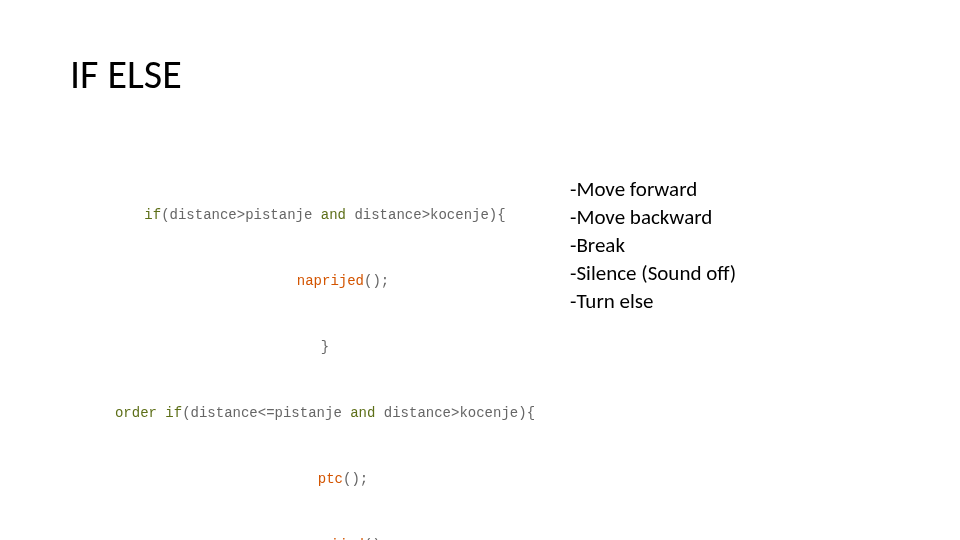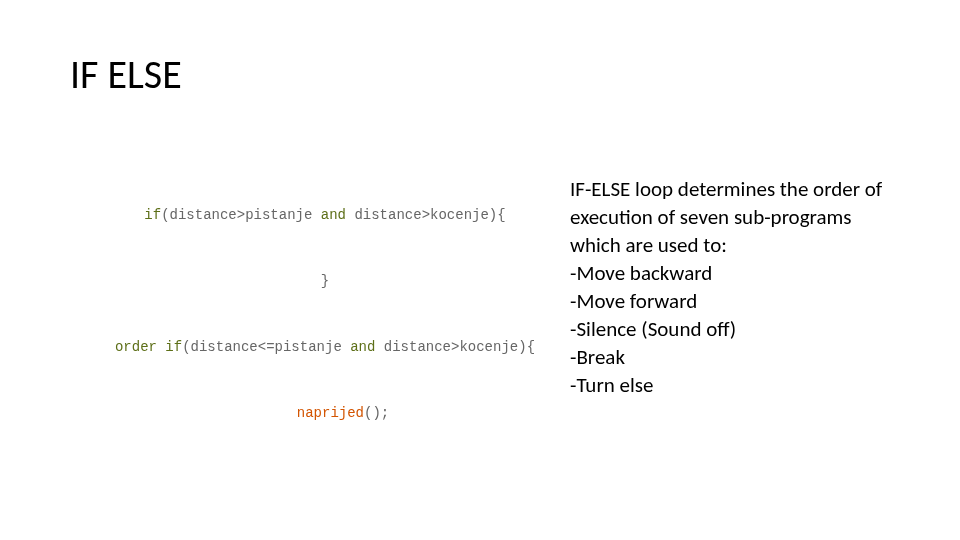--- a/index.html
+++ b/index.html
@@ -62,33 +62,34 @@
 </style>
 </head>
 <body>
 
 <div class="slide">
 
   <div class="title">IF ELSE</div>
 
   <div class="code-block">
     <span class="code-line ind1"><span class="kw">if</span><span class="pun">(distance&gt;pistanje </span><span class="kw">and</span><span class="pun"> distance&gt;kocenje){</span></span>
+    <span class="code-line ind2"><span class="fn">naprijed</span><span class="pun">();</span></span>
     <span class="code-line close1 pun">}</span>
     <span class="code-line ind1"><span class="kw">order if</span><span class="pun">(distance&lt;=pistanje </span><span class="kw">and</span><span class="pun"> distance&gt;kocenje){</span></span>
+    <span class="code-line ind2"><span class="fn">ptc</span><span class="pun">();</span></span>
     <span class="code-line ind2"><span class="fn">naprijed</span><span class="pun">();</span></span>
     
     
     
     
     
     
   </div>
 
   <div class="desc">
-    <p>IF-ELSE loop determines the order of execution of seven sub-programs which are used to:</p>
+    <p>-Move forward</p>
     <p>-Move backward</p>
-    <p>-Move forward</p>
+    <p>-Break</p>
     <p>-Silence (Sound off)</p>
-    <p>-Break</p>
     <p>-Turn else</p>
   </div>
 
 </div>
 
 </body></html>

